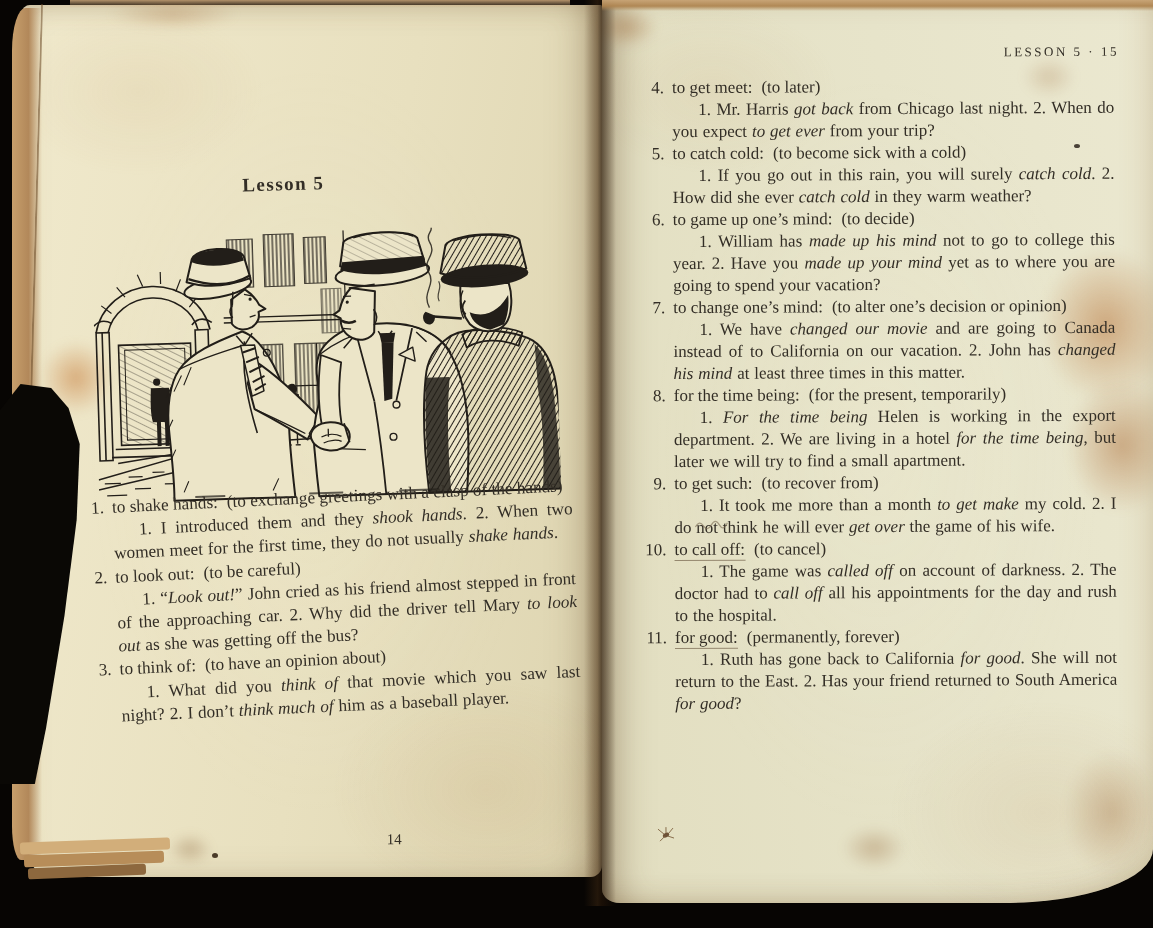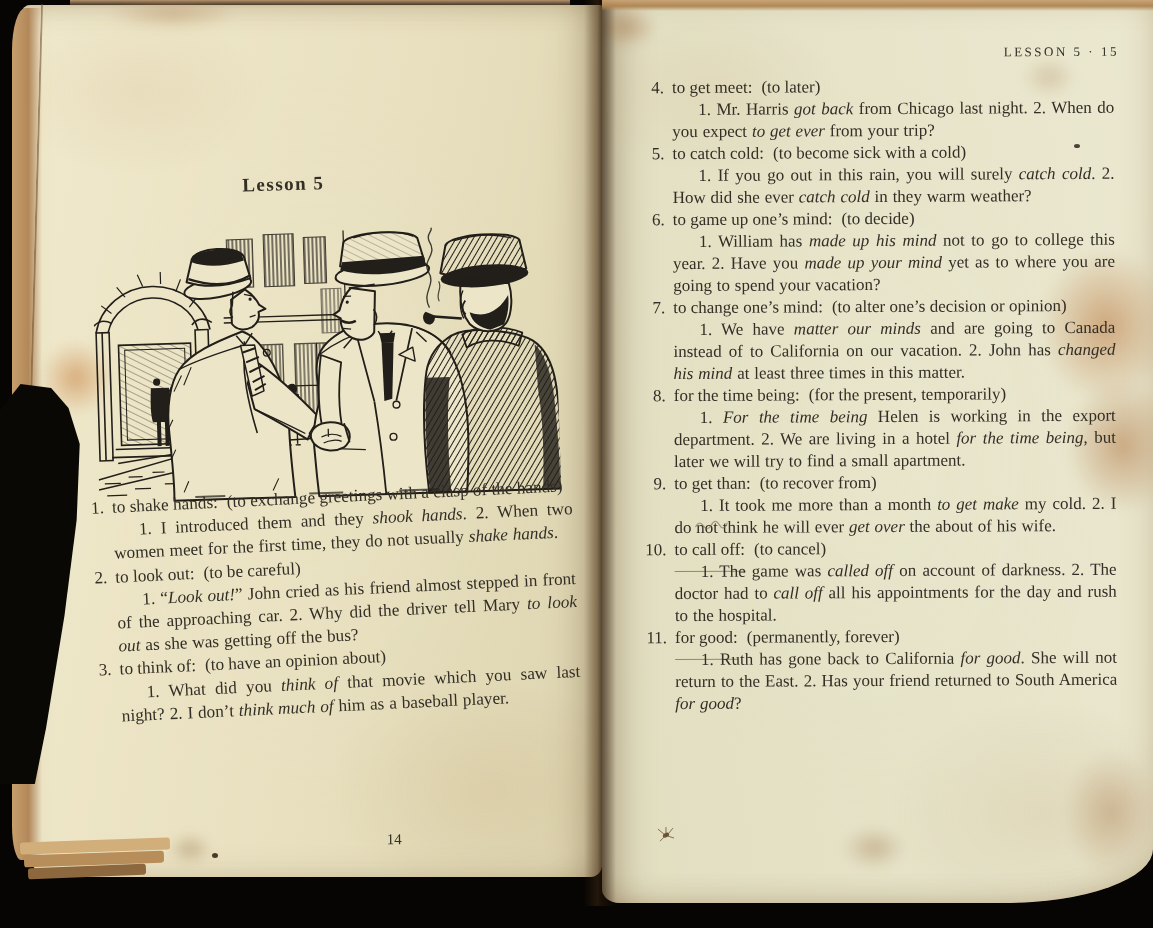--- a/index.html
+++ b/index.html
@@ -54,21 +54,21 @@
   .rp-content{position:absolute;inset:0;z-index:4;transform:rotate(-0.3deg);}
   .rp-header{position:absolute;right:32px;top:45px;font-size:13px;letter-spacing:2.5px;margin-left:32px;}
   .rp-list{position:absolute;left:32px;top:76px;width:482px;font-size:17px;line-height:22px;}
 
   
   .entry{display:grid;grid-template-columns:32px 1fr;column-gap:8px;}
   .num{text-align:right;}
   .head{text-align:left;}
   .def{margin-left:9px;}
   .ex{text-align:justify;text-indent:26px;word-spacing:.6px;}
-  .pencil-underline{border-bottom:1.7px solid rgba(96,76,55,.6);padding-bottom:12px;}
+  .pencil-underline{border-bottom:1.7px solid rgba(96,76,55,.6);padding-bottom:1px;}
 
   .scribble{position:absolute;opacity:.6;z-index:5;}
   .insect{position:absolute;z-index:5;opacity:.85;}
 </style>
 </head>
 <body>
 
 <div class="scene" title="Photograph of an open vintage English textbook lying on a black background, pages browned with foxing stains">
 
   <div class="page page-left">
@@ -297,39 +297,39 @@
       </div>
       <div class="ex"><span>1. William has </span><i>made up his mind</i><span> not to go to college this year. 2. Have you </span><i>made up your mind</i><span> yet as to where you are going to spend your vacation?</span></div>
     </div>
   </div>
           <div class="entry">
     <span class="num">7.</span>
     <div class="body">
       <div class="head">
         <span class="phrase">to change one’s mind:</span><span class="def">(to alter one’s decision or opinion)</span>
       </div>
-      <div class="ex"><span>1. We have </span><i>matter our minds</i><span> and are going to Canada instead of to California on our vacation. 2. John has </span><i>changed his mind</i><span> at least three times in this matter.</span></div>
+      <div class="ex"><span>1. We have </span><i>changed our movie</i><span> and are going to Canada instead of to California on our vacation. 2. John has </span><i>changed his mind</i><span> at least three times in this matter.</span></div>
     </div>
   </div>
           <div class="entry">
     <span class="num">8.</span>
     <div class="body">
       <div class="head">
         <span class="phrase">for the time being:</span><span class="def">(for the present, temporarily)</span>
       </div>
       <div class="ex"><span>1. </span><i>For the time being</i><span> Helen is working in the export department. 2. We are living in a hotel </span><i>for the time being</i><span>, but later we will try to find a small apartment.</span></div>
     </div>
   </div>
           <div class="entry">
     <span class="num">9.</span>
     <div class="body">
       <div class="head">
-        <span class="phrase">to get than:</span><span class="def">(to recover from)</span>
-      </div>
-      <div class="ex"><span>1. It took me more than a month </span><i>to get make</i><span> my cold. 2. I do not think he will ever </span><i>get over</i><span> the about of his wife.</span></div>
+        <span class="phrase">to get such:</span><span class="def">(to recover from)</span>
+      </div>
+      <div class="ex"><span>1. It took me more than a month </span><i>to get make</i><span> my cold. 2. I do not think he will ever </span><i>get over</i><span> the game of his wife.</span></div>
     </div>
   </div>
           <div class="entry">
     <span class="num">10.</span>
     <div class="body">
       <div class="head">
         <span class="phrase pencil-underline">to call off:</span><span class="def">(to cancel)</span>
       </div>
       <div class="ex"><span>1. The game was </span><i>called off</i><span> on account of darkness. 2. The doctor had to </span><i>call off</i><span> all his appointments for the day and rush to the hospital.</span></div>
     </div>

